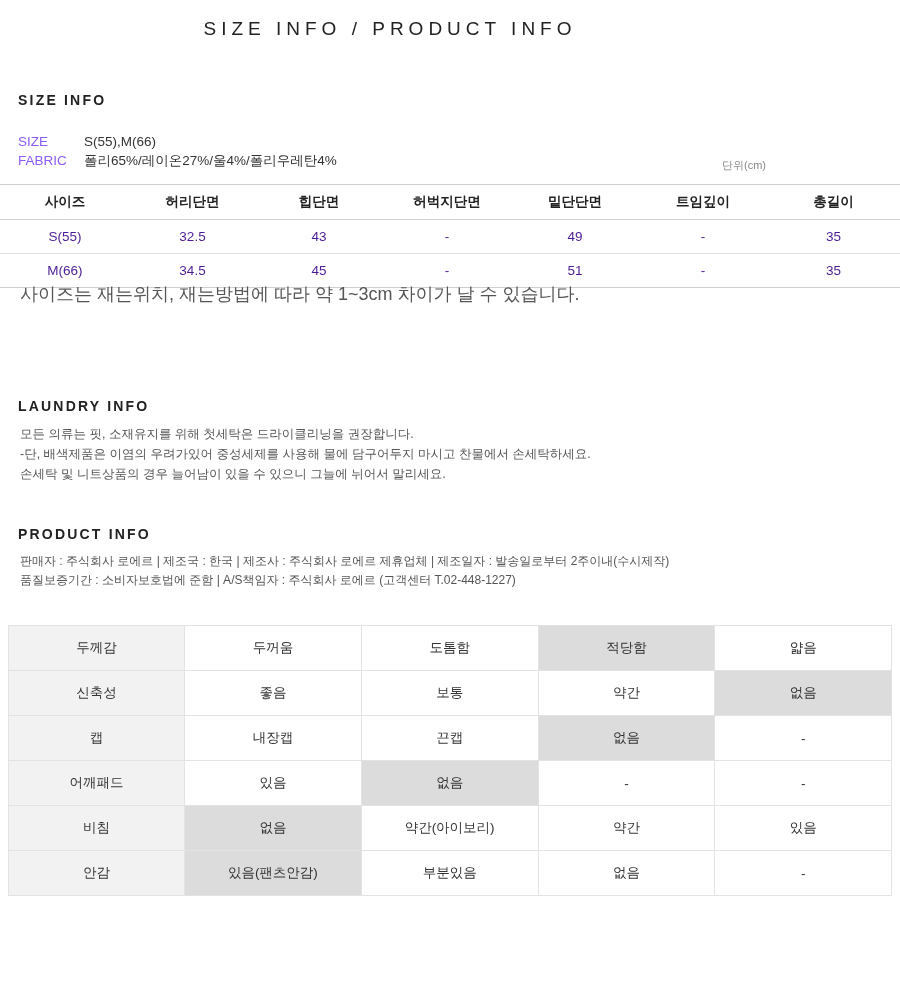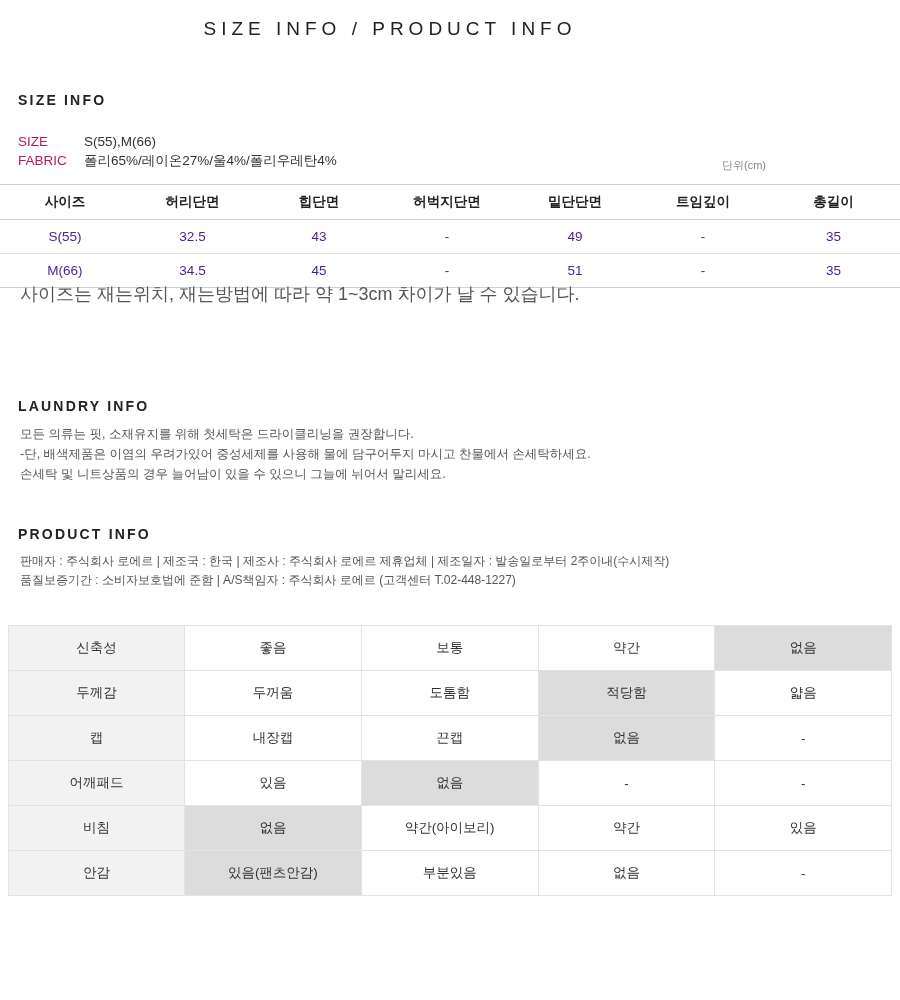--- a/index.html
+++ b/index.html
@@ -55,21 +55,21 @@
     font-size: 13.5px;
     color: #333333;
     line-height: 19px;
   }
   .spec-row {
     display: flex;
   }
   .spec-label {
     width: 66px;
     flex: none;
-    color: #be185d;
+    color: #8b5cf6;
   }
   .spec-value {
     color: #333333;
   }
   .unit-note {
     position: absolute;
     right: 14px;
     top: 158px;
     font-size: 11px;
     color: #888888;
@@ -246,34 +246,34 @@
   <div class="section-heading product-head">PRODUCT INFO</div>
   <div class="product-body">
     <div>판매자 : 주식회사 로에르 | 제조국 : 한국 | 제조사 : 주식회사 로에르 제휴업체 | 제조일자 : 발송일로부터 2주이내(수시제작)</div>
     <div>품질보증기간 : 소비자보호법에 준함 | A/S책임자 : 주식회사 로에르 (고객센터 T.02-448-1227)</div>
   </div>
 
   <div class="prop-wrap">
     <table class="props">
       <tbody>
         <tr>
+          <td class="label">두께감</td>
+          <td>두꺼움</td>
+          <td>도톰함</td>
+          <td class="on">적당함</td>
+          <td>얇음</td>
+        </tr>
+        <tr>
           <td class="label">신축성</td>
           <td>좋음</td>
           <td>보통</td>
           <td>약간</td>
           <td class="on">없음</td>
         </tr>
         <tr>
-          <td class="label">두께감</td>
-          <td>두꺼움</td>
-          <td>도톰함</td>
-          <td class="on">적당함</td>
-          <td>얇음</td>
-        </tr>
-        <tr>
           <td class="label">캡</td>
           <td>내장캡</td>
           <td>끈캡</td>
           <td class="on">없음</td>
           <td>-</td>
         </tr>
         <tr>
           <td class="label">어깨패드</td>
           <td>있음</td>
           <td class="on">없음</td>

